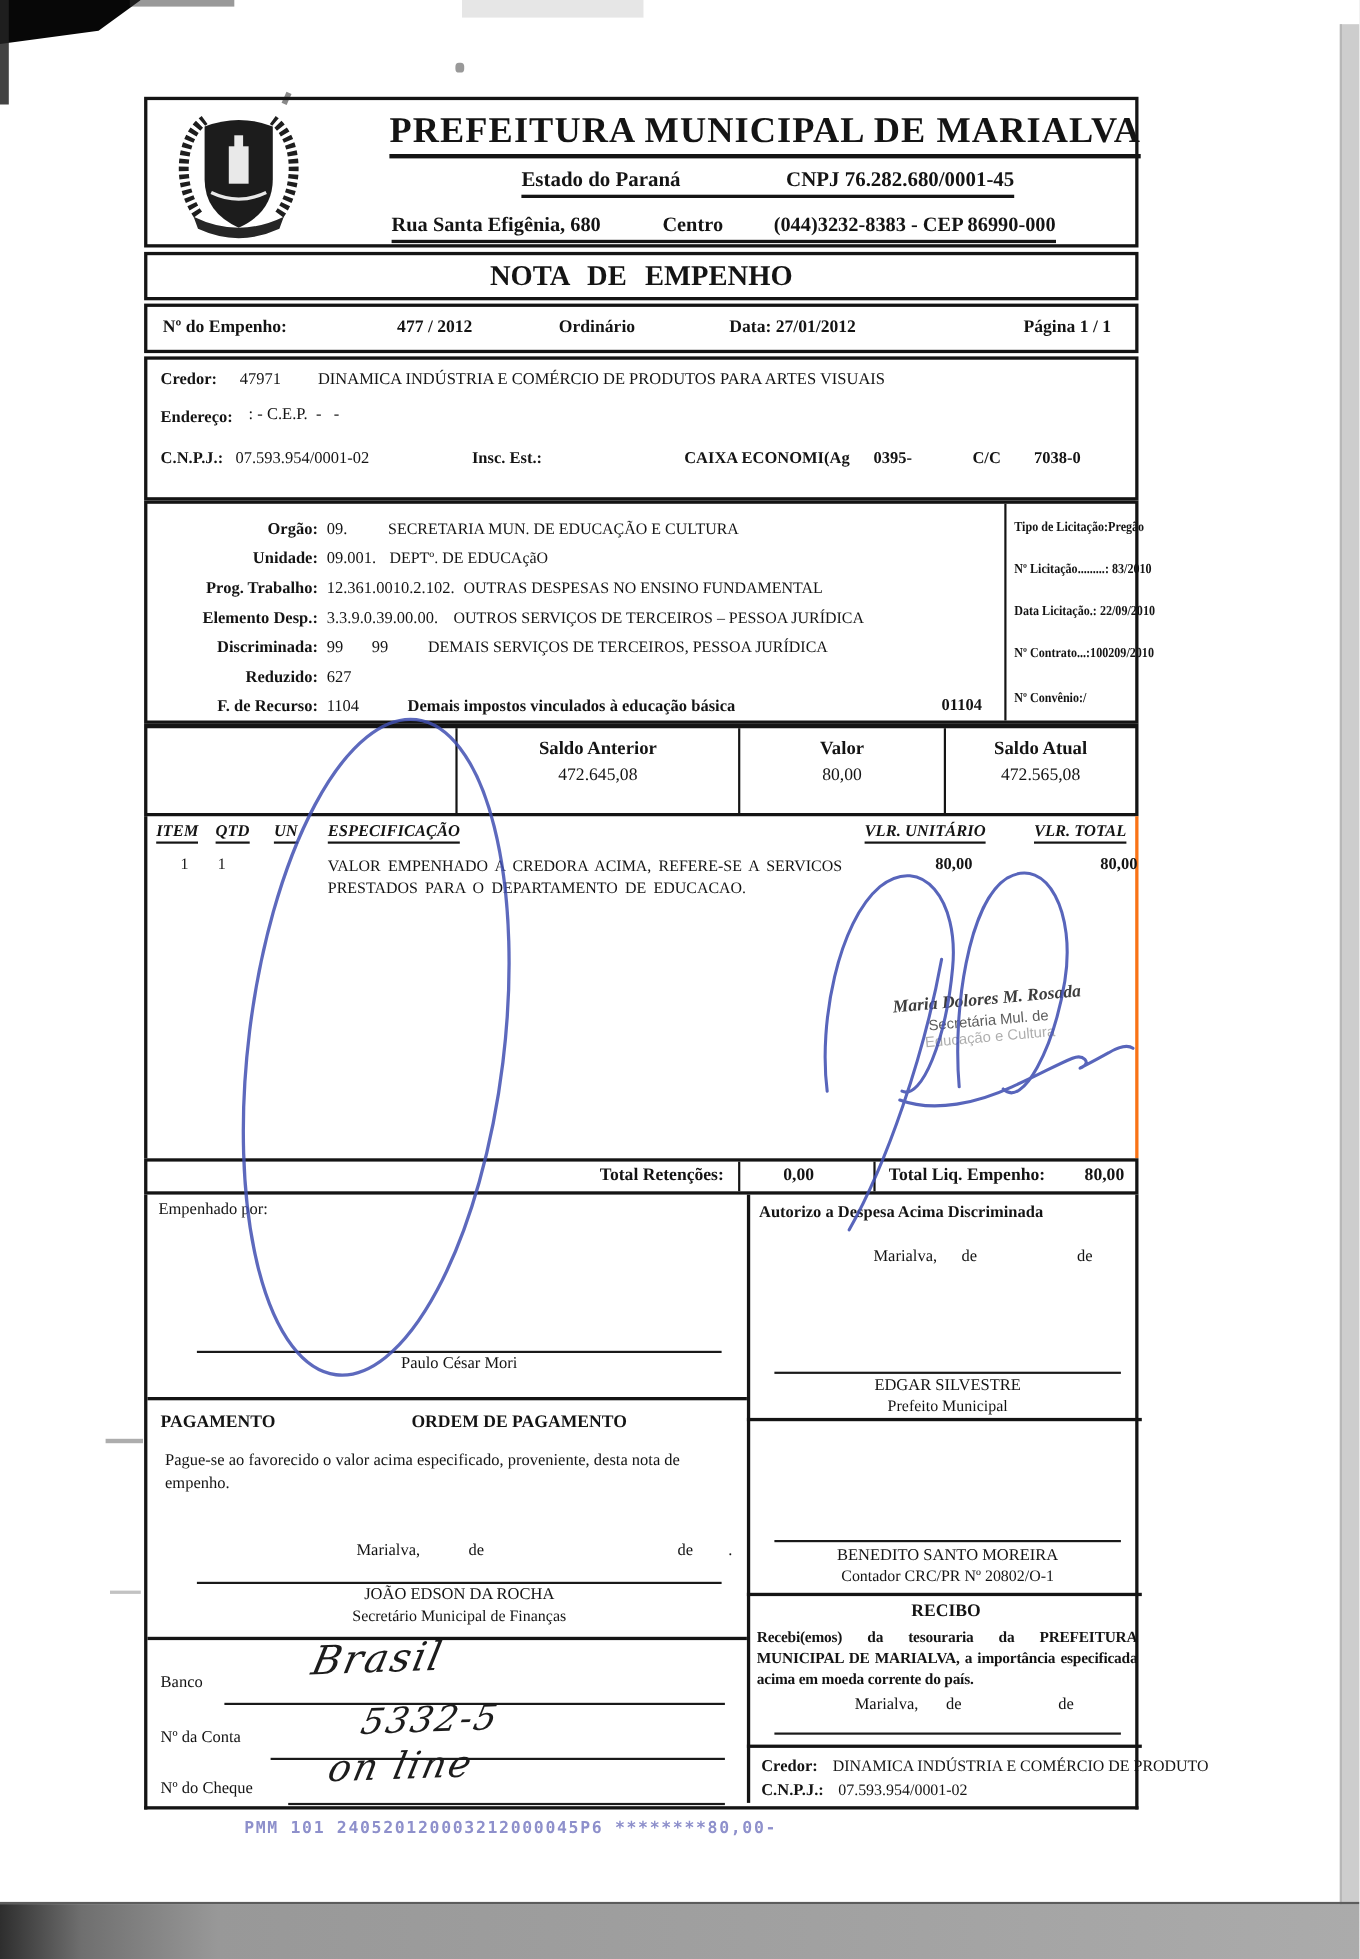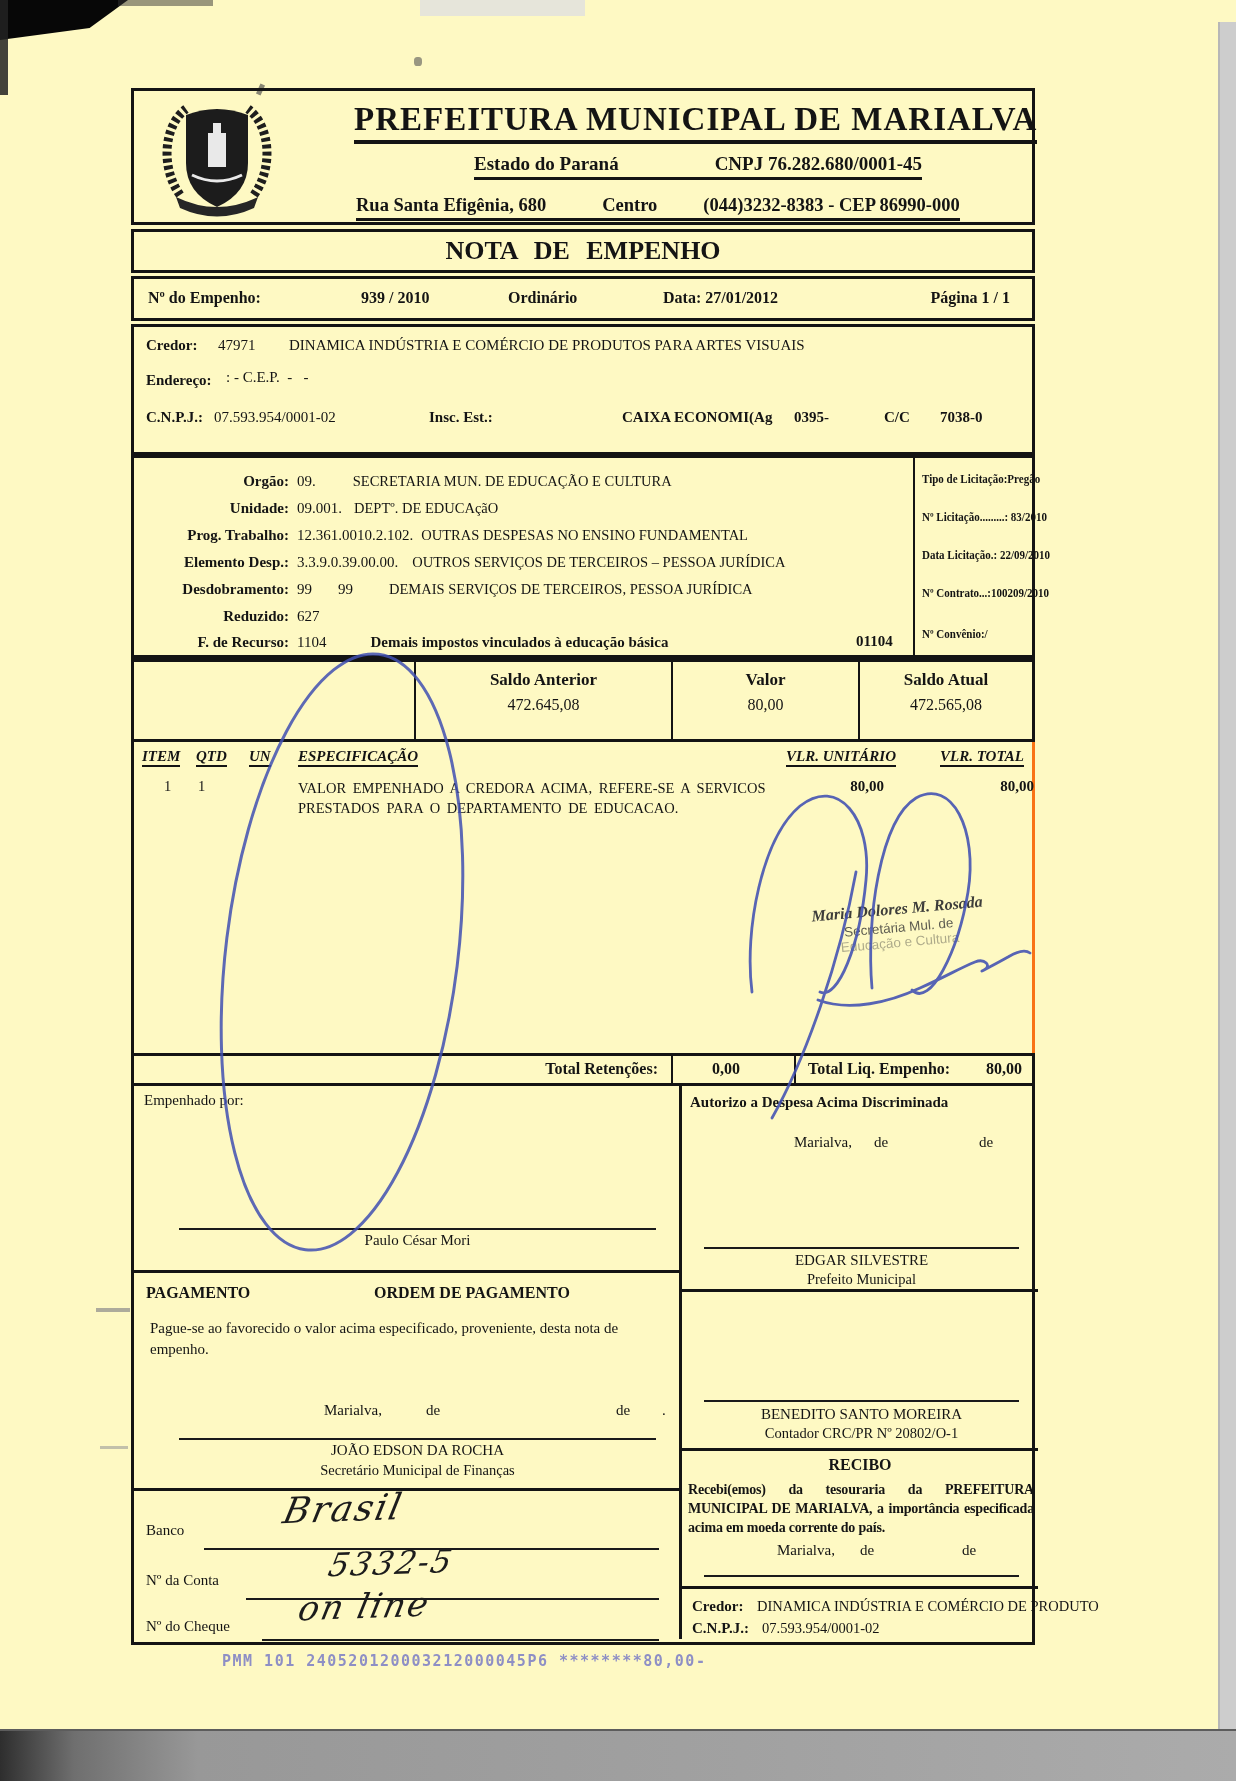--- a/index.html
+++ b/index.html
@@ -1,16 +1,16 @@
 <!DOCTYPE html>
 <html><head>
 <meta charset="utf-8">
 <style>
   html,body{margin:0;padding:0;background:#e9e9e9;}
-  .page{position:relative;width:1236px;height:1781px;background:#fef9c3;overflow:hidden;
+  .page{position:relative;width:1236px;height:1781px;background:#ffffff;overflow:hidden;
         font-family:"Liberation Serif","DejaVu Serif",serif;color:#141414;}
   .abs{position:absolute;}
   .b{font-weight:bold;}
   .sec{position:absolute;border:3px solid #141414;box-sizing:border-box;}
   .nb{white-space:nowrap;}
   .rule{position:absolute;background:#141414;}
   .sigline{position:absolute;height:2px;background:#1a1a1a;}
   .hand{position:absolute;font-family:"DejaVu Serif",serif;font-style:italic;color:#1c1c1c;
         transform:rotate(-2deg) skewX(-14deg);letter-spacing:2px;}
   .cell-h{font-weight:bold;font-size:17px;text-align:center;}
@@ -79,21 +79,21 @@
       </span>
     </div>
   </div>
 
   <div class="sec" style="left:131px;top:229px;width:904px;height:44px;">
     <div class="b nb" style="text-align:center;font-size:26px;line-height:38px;word-spacing:10px;">NOTA  DE  EMPENHO</div>
   </div>
 
   <div class="sec" style="left:131px;top:276px;width:904px;height:45px;font-size:16px;">
     <span class="abs b nb" style="left:14px;top:10px;">Nº do Empenho:</span>
-    <span class="abs b nb" style="left:227px;top:10px;">939 / 2010</span>
+    <span class="abs b nb" style="left:227px;top:10px;">477 / 2012</span>
     <span class="abs b nb" style="left:374px;top:10px;">Ordinário</span>
     <span class="abs b nb" style="left:529px;top:10px;">Data: 27/01/2012</span>
     <span class="abs b nb" style="right:22px;top:10px;">Página  1 / 1</span>
   </div>
 
   <div class="sec" style="left:131px;top:324px;width:904px;height:131px;font-size:15px;">
     <span class="abs b nb" style="left:12px;top:10px;">Credor:</span>
     <span class="abs nb" style="left:84px;top:10px;">47971</span>
     <span class="abs nb" style="left:155px;top:10px;">DINAMICA INDÚSTRIA E COMÉRCIO DE PRODUTOS PARA ARTES VISUAIS</span>
     <span class="abs b nb" style="left:12px;top:45px;">Endereço:</span>
@@ -116,21 +116,21 @@
     <div class="brow" style="top:41px;">
       <span class="blabel">Unidade:</span><span class="bcode">09.001.</span><span class="bdesc" style="margin-left:12px;">DEPTº. DE EDUCAçãO</span>
     </div>
     <div class="brow" style="top:68px;">
       <span class="blabel">Prog. Trabalho:</span><span class="bcode">12.361.0010.2.102.</span><span class="bdesc" style="margin-left:8px;">OUTRAS DESPESAS NO ENSINO FUNDAMENTAL</span>
     </div>
     <div class="brow" style="top:95px;">
       <span class="blabel">Elemento Desp.:</span><span class="bcode">3.3.9.0.39.00.00.</span><span class="bdesc" style="margin-left:14px;">OUTROS SERVIÇOS DE TERCEIROS – PESSOA JURÍDICA</span>
     </div>
     <div class="brow" style="top:122px;">
-      <span class="blabel">Desdobramento:</span><span class="bcode">99</span><span class="bcode" style="margin-left:26px;">99</span><span class="bdesc" style="margin-left:36px;">DEMAIS SERVIÇOS DE TERCEIROS, PESSOA JURÍDICA</span>
+      <span class="blabel">Discriminada:</span><span class="bcode">99</span><span class="bcode" style="margin-left:26px;">99</span><span class="bdesc" style="margin-left:36px;">DEMAIS SERVIÇOS DE TERCEIROS, PESSOA JURÍDICA</span>
     </div>
     <div class="brow" style="top:149px;">
       <span class="blabel">Reduzido:</span><span class="bcode">627</span>
     </div>
     <div class="brow" style="top:175px;">
       <span class="blabel">F. de Recurso:</span><span class="bcode">1104</span><span class="bdesc b" style="margin-left:44px;font-size:15px;">Demais impostos vinculados à educação básica</span>
     </div>
     <span class="abs b nb" style="left:722px;top:175px;font-size:15px;">01104</span>
 
     <div class="lic" style="left:788px;top:14px;">Tipo de Licitação:Pregão</div>

